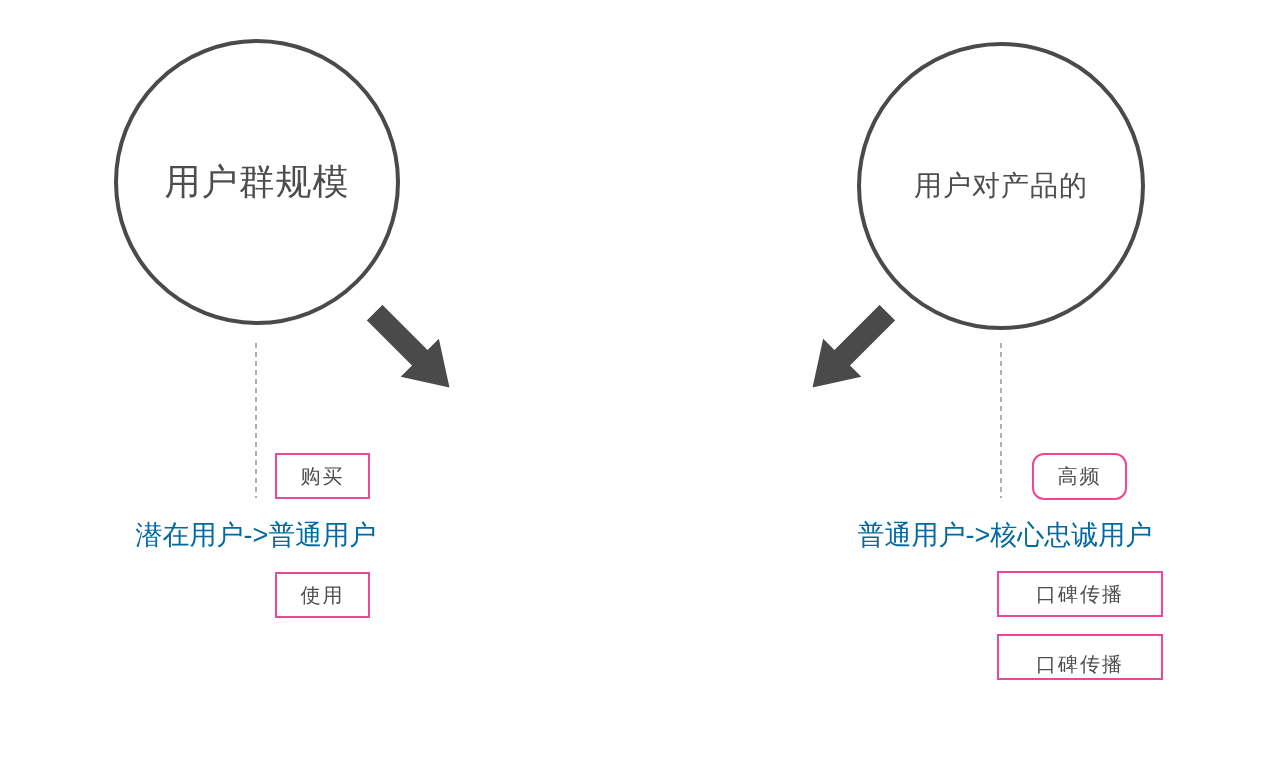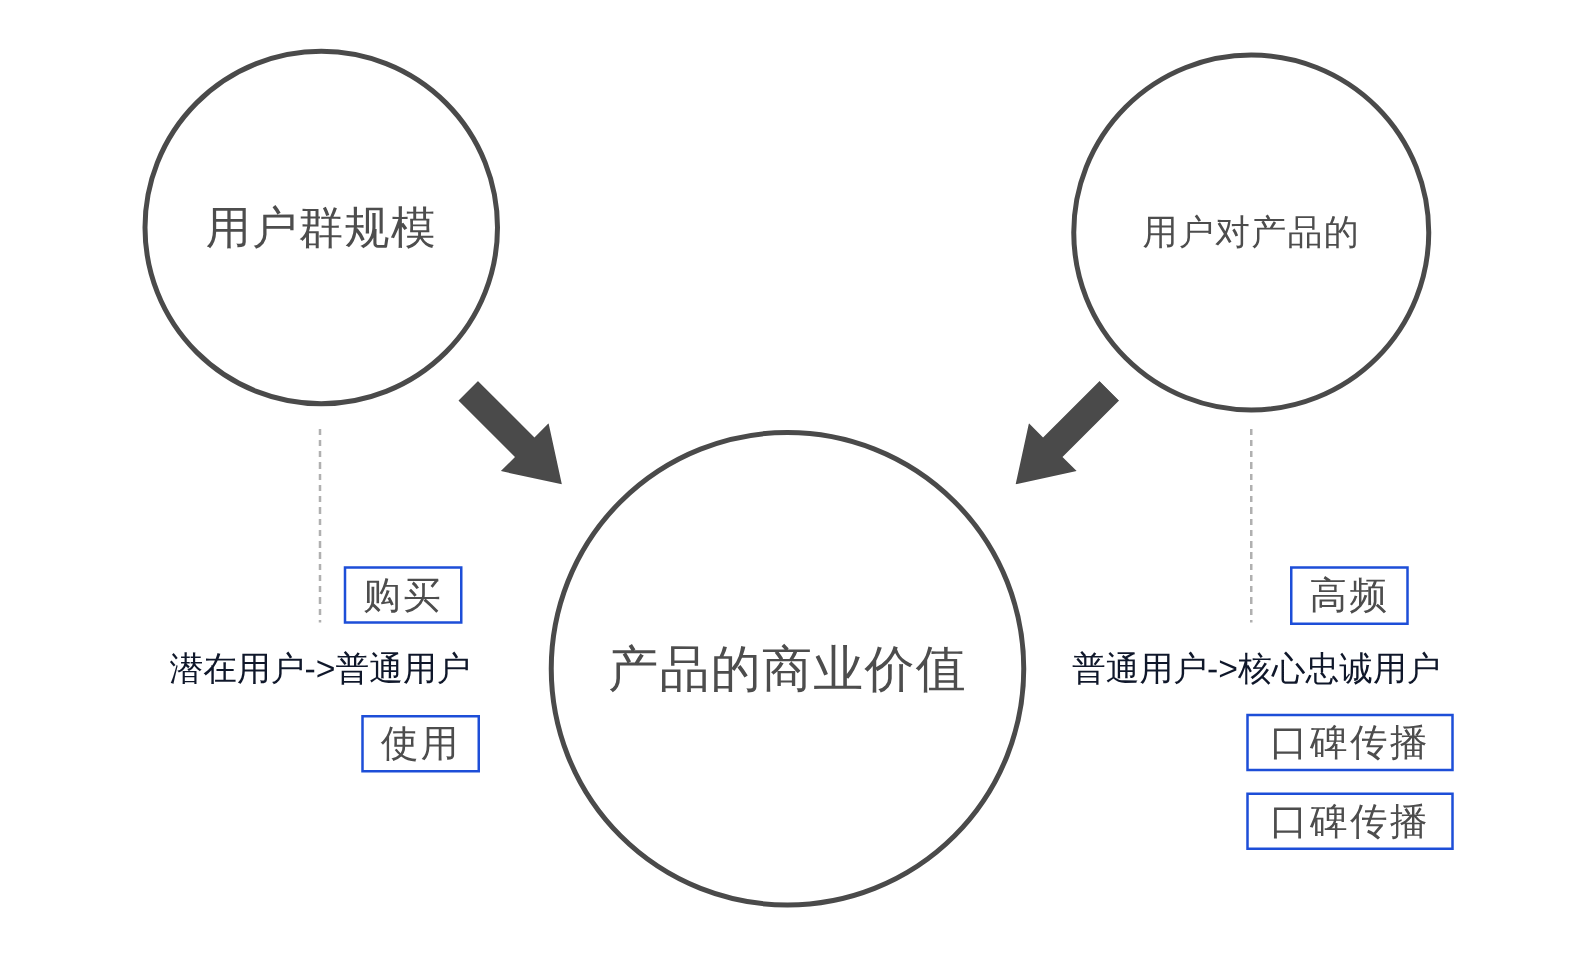--- a/index.html
+++ b/index.html
@@ -59,61 +59,58 @@
   .dash-line {
     position: absolute;
     width: 2px;
     background-image: repeating-linear-gradient(to bottom, #b0b0b0 0px, #b0b0b0 5px, transparent 5px, transparent 9px);
   }
   .dash-left  { left: 255px;  top: 343px; height: 155px; }
   .dash-right { left: 1000px; top: 343px; height: 155px; }
   .tag {
     position: absolute;
     box-sizing: border-box;
-    border: 2px solid #1d4ed8;
+    border: 2px solid #ec4899;
     color: #4d4d4d;
-    font-size: 30px;
+    font-size: 20px;
     letter-spacing: 2px;
     display: flex;
     align-items: center;
     justify-content: center;
     background: #ffffff;
     font-family: Liberation Mono, monospace;
   }
   .tag-buy       { left: 275px;  top: 453px; width: 95px;  height: 46px; }
-  .tag-use       { left: 289px;  top: 572px; width: 95px;  height: 46px; }
-  .tag-highfreq  { left: 1032px; top: 453px; width: 95px;  height: 47px; }
+  .tag-use       { left: 275px;  top: 572px; width: 95px;  height: 46px; }
+  .tag-highfreq  { left: 1032px; top: 453px; width: 95px;  height: 47px; border-radius: 12px; }
   .tag-content   { left: 997px;  top: 571px; width: 166px; height: 46px; }
   .tag-wordofmouth { left: 997px; top: 634px; width: 166px; height: 46px; align-items: flex-end; }
   .transition {
     position: absolute;
-    color: #0f172a;
+    color: #0369a1;
     font-size: 27px;
     white-space: nowrap;
     text-align: center;
   }
   .transition-left  { left: 125px; top: 517px; width: 262px; }
   .transition-right { left: 843px; top: 517px; width: 324px; }
 </style>
 </head>
 <body>
 
 <div class="canvas">
 
   <div class="circle circle-left">
     <span>用户群规模</span>
   </div>
 
   <div class="circle circle-right">
     <span>用户对产品的</span>
   </div>
 
-  <div class="circle circle-center">
-    <span>产品的商业价值</span>
-  </div>
 
   <div class="arrow arrow-left">
     <svg viewBox="0 0 106 54" xmlns="http://www.w3.org/2000/svg">
       <polygon points="0,16 64,16 64,0 106,27 64,54 64,38 0,38" fill="#4a4a4a"></polygon>
     </svg>
   </div>
 
   <div class="arrow arrow-right">
     <svg viewBox="0 0 106 54" xmlns="http://www.w3.org/2000/svg">
       <polygon points="0,16 64,16 64,0 106,27 64,54 64,38 0,38" fill="#4a4a4a"></polygon>

